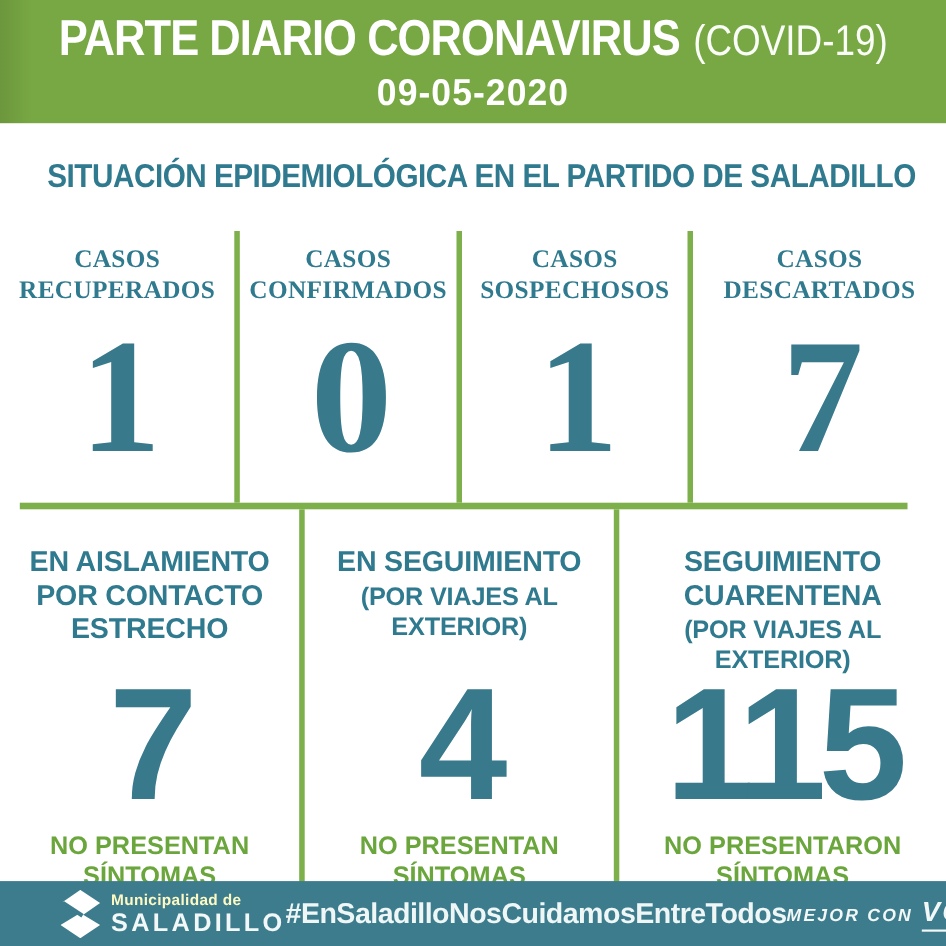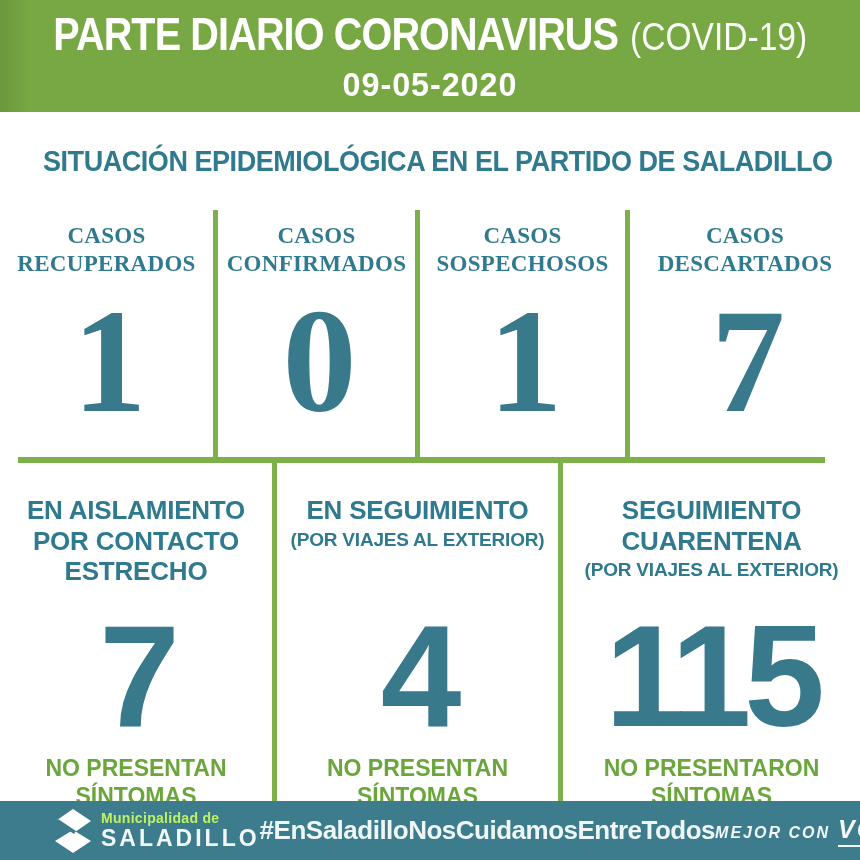--- a/index.html
+++ b/index.html
@@ -68,42 +68,42 @@
     display:grid;grid-template-columns:277px 286px 297px;
   }
   .r2cell{padding-top:32px;text-align:center;}
   .r2cell.bordered{border-right:5px solid var(--divider-green);}
   .r2head{height:112px;}
   .r2title{
     color:var(--teal-text);font-size:26px;font-weight:bold;line-height:1.18;letter-spacing:-0.2px;
   }
   .r2title span{display:block;}
   .r2subtitle{
-    display:block;color:var(--teal-text);font-size:19px;font-weight:bold;
+    display:block;color:var(--teal-text);font-size:23px;font-weight:bold;
     letter-spacing:-0.2px;margin-top:3px;
   }
   .r2value{
     color:var(--teal-number);font-size:145px;font-weight:bold;line-height:1;
     height:138px;display:flex;align-items:center;justify-content:center;letter-spacing:-7px;
   }
   .r2note{
     margin-top:10px;color:var(--note-green);font-size:23px;font-weight:bold;line-height:1.2;
   }
   .r2note span{display:block;}
   
   .footer{
     position:absolute;left:0;bottom:0;width:860px;height:59px;
     background:var(--footer-teal);
     display:flex;align-items:center;justify-content:space-between;
     padding:0 42px 0 55px;
   }
   .logo-group{display:flex;align-items:center;gap:10px;}
   .logo-icon{width:36px;height:44px;flex:0 0 auto;}
   .logo-text .muni{
-    color:#bef264;font-size:14px;font-weight:bold;letter-spacing:0.3px;line-height:1.1;
+    color:#fef9c3;font-size:14px;font-weight:bold;letter-spacing:0.3px;line-height:1.1;
   }
   .logo-text .city{
     color:#f2f7f7;font-size:23px;font-weight:bold;letter-spacing:3px;line-height:1.05;
   }
   .hashtag{
     color:#eef6f6;font-size:26px;font-weight:bold;letter-spacing:-0.5px;white-space:nowrap;
   }
   .slogan{display:flex;align-items:baseline;gap:8px;white-space:nowrap;font-style:italic;}
   .slogan .prefix{color:#f2f7f7;font-size:16px;font-weight:bold;letter-spacing:2px;}
   .slogan .emph{

